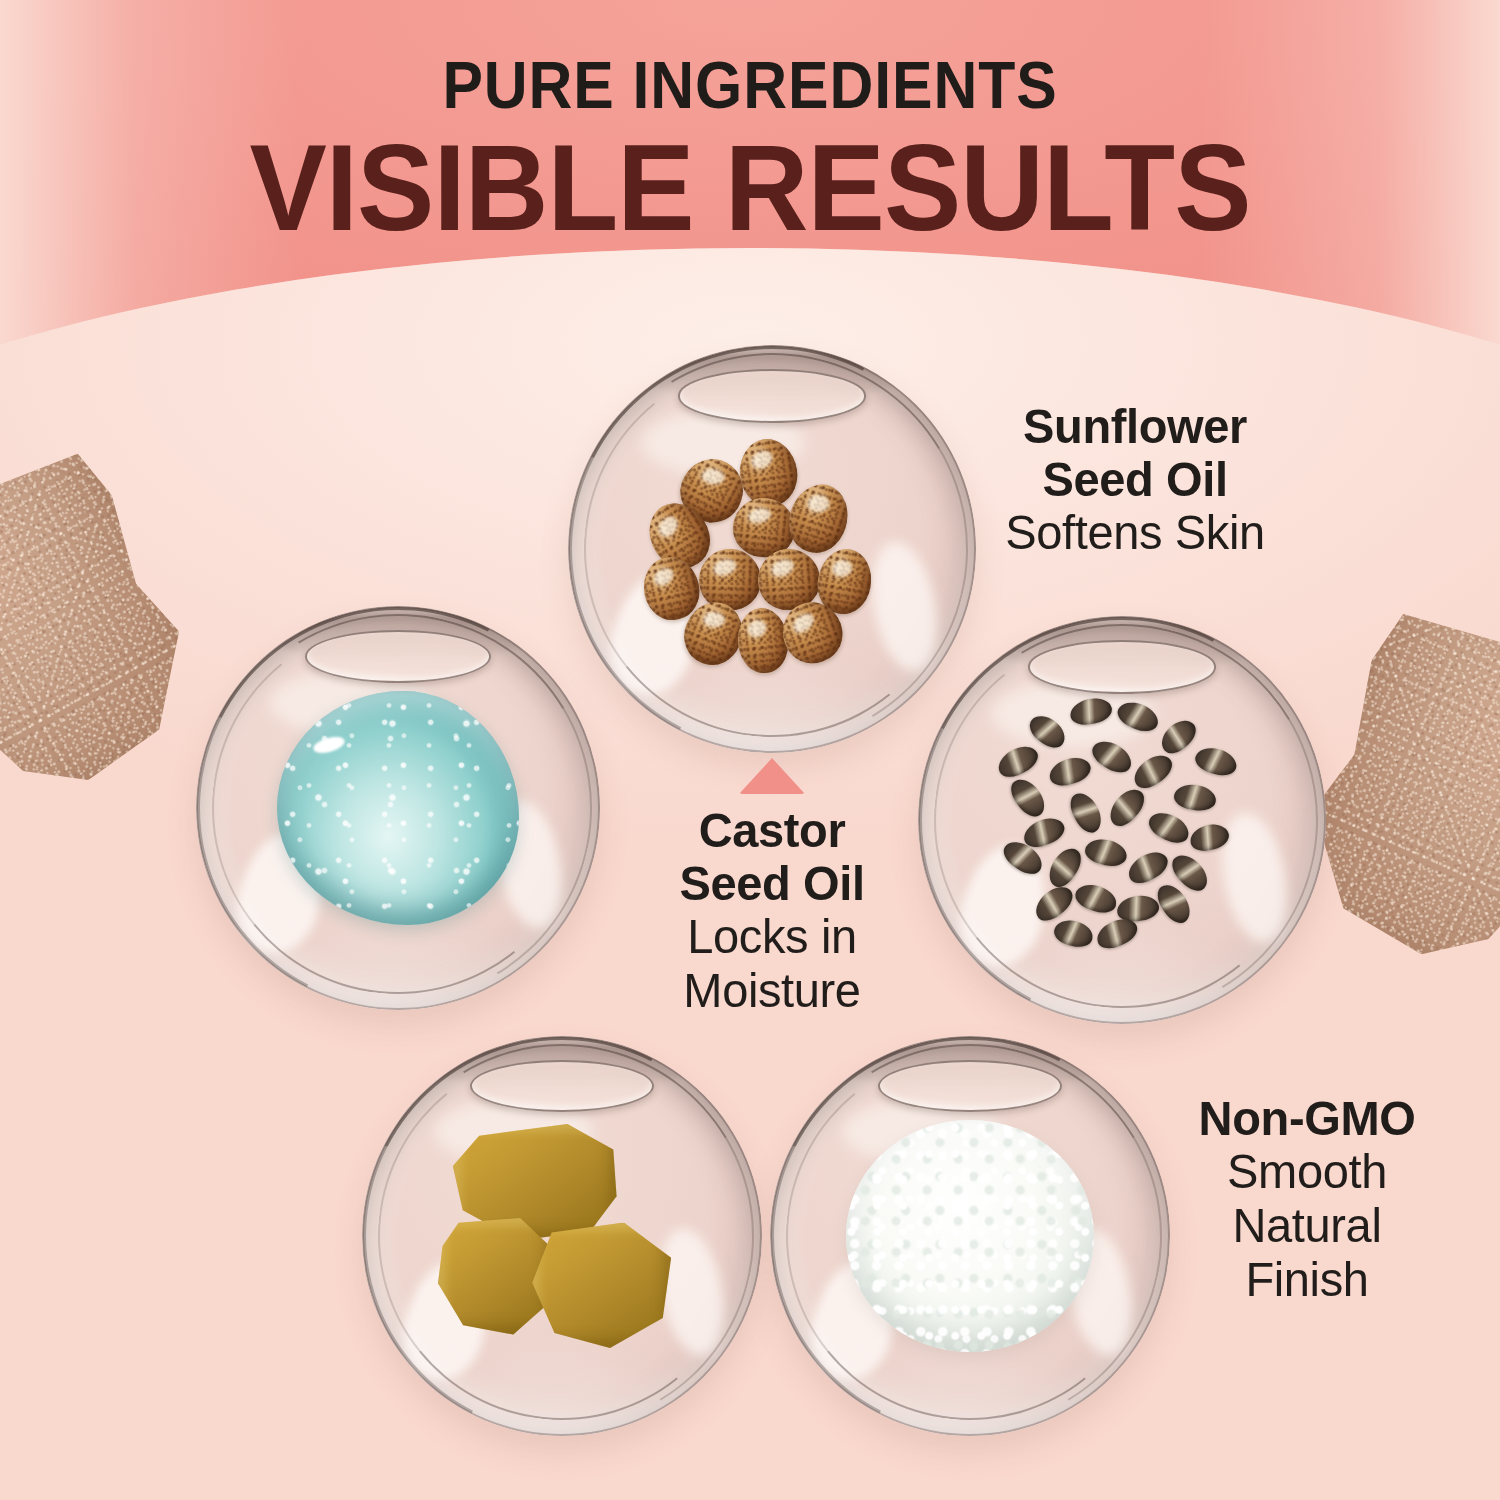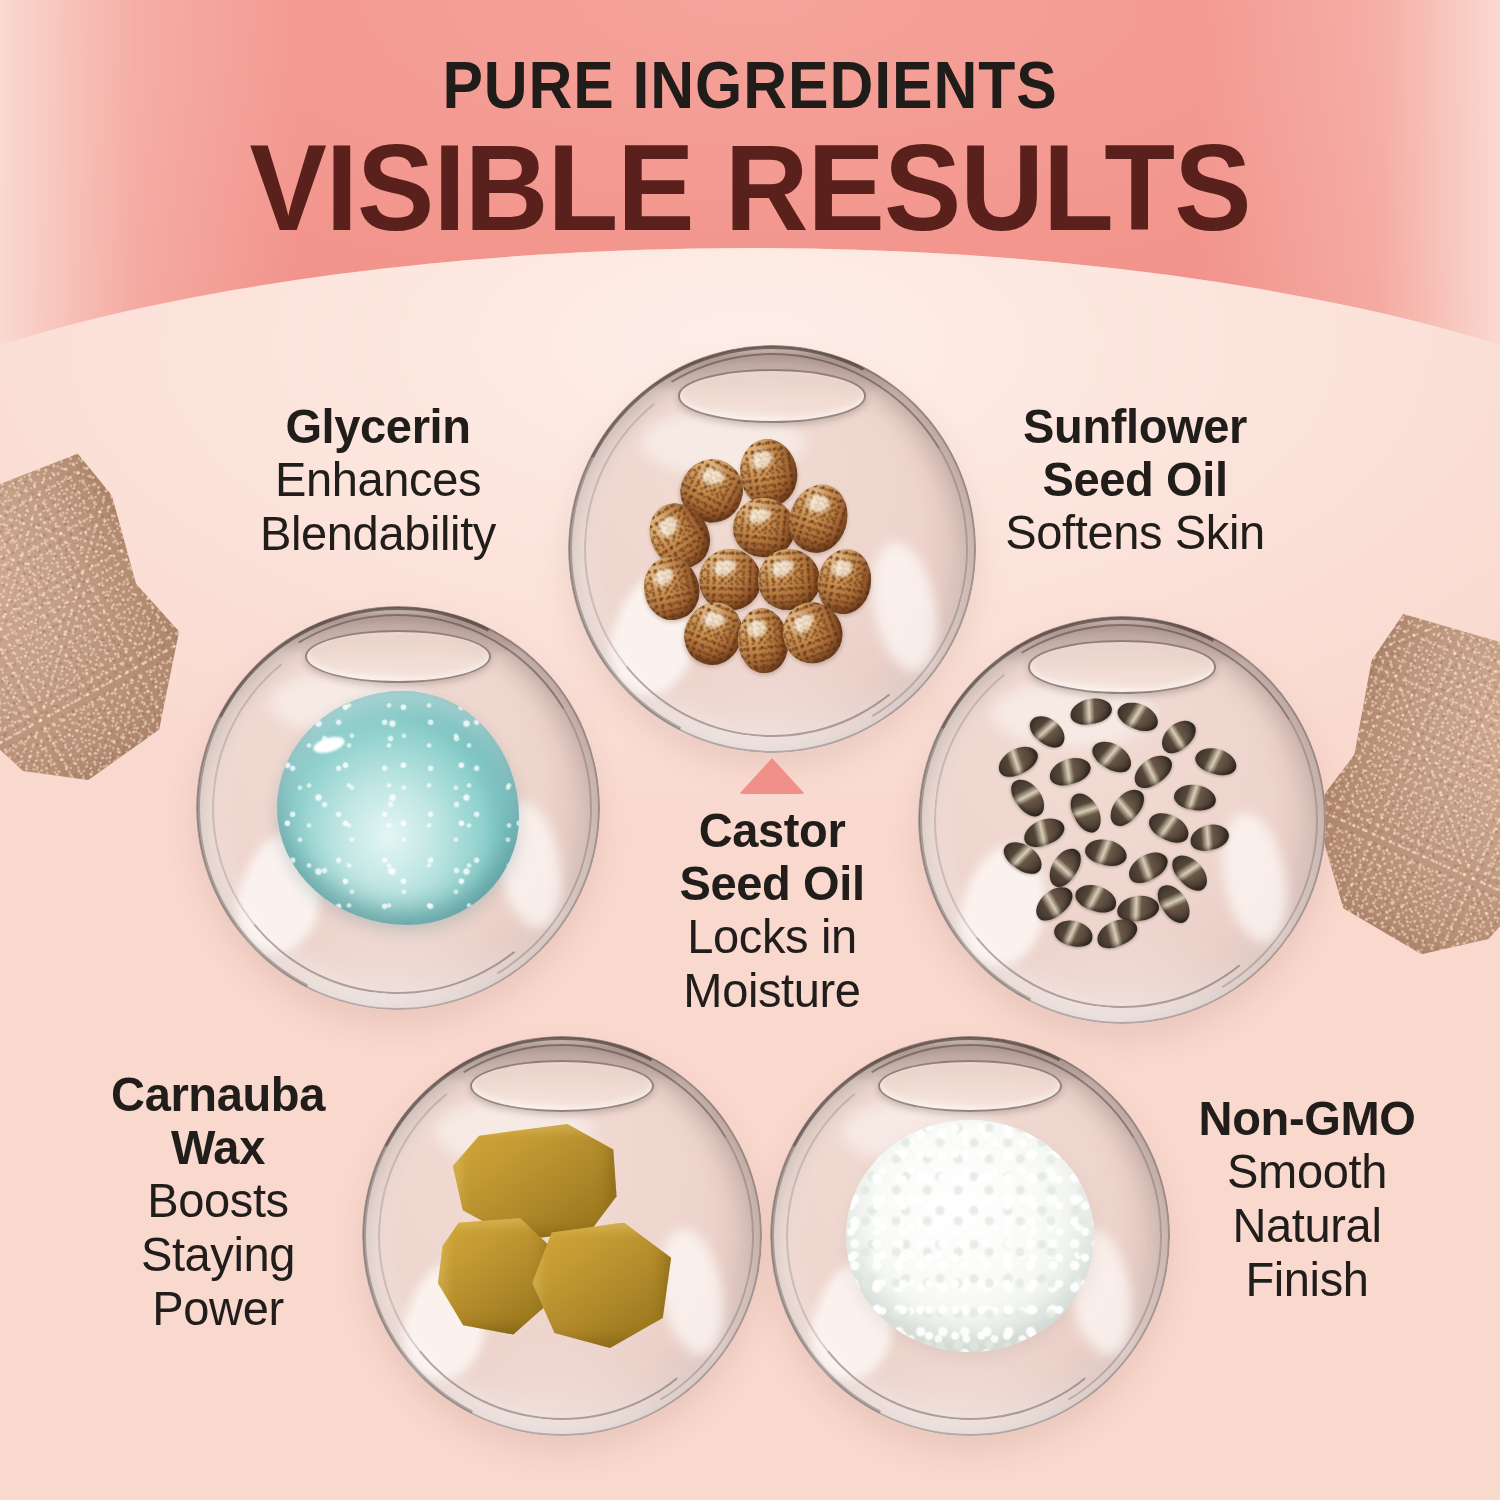--- a/index.html
+++ b/index.html
@@ -398,47 +398,35 @@
         <div class="powder"></div>
       </div>
       <div class="mouth-sheen"></div>
       <div class="mouth"></div>
       <div class="rim-a"></div>
       <div class="rim-b"></div>
       <div class="rim-c"></div>
     </div>
   </div>
 
-  <div class="label lbl-glycerin">
-    <div class="ttl">Glycerin</div>
-    <div class="sub">Enhances</div>
-    <div class="sub">Blendability</div>
-  </div>
 
   <div class="label lbl-sunflower">
     <div class="ttl">Sunflower</div>
     <div class="ttl">Seed Oil</div>
     <div class="sub">Softens Skin</div>
   </div>
 
   <div class="label lbl-castor">
     <div class="tri"></div>
     <div class="ttl">Castor</div>
     <div class="ttl">Seed Oil</div>
     <div class="sub">Locks in</div>
     <div class="sub">Moisture</div>
   </div>
 
-  <div class="label lbl-carnauba">
-    <div class="ttl">Carnauba</div>
-    <div class="ttl">Wax</div>
-    <div class="sub">Boosts</div>
-    <div class="sub">Staying</div>
-    <div class="sub">Power</div>
-  </div>
 
   <div class="label lbl-nongmo">
     <div class="ttl">Non-GMO</div>
     <div class="sub">Smooth</div>
     <div class="sub">Natural</div>
     <div class="sub">Finish</div>
   </div>
 
 </div>
 

